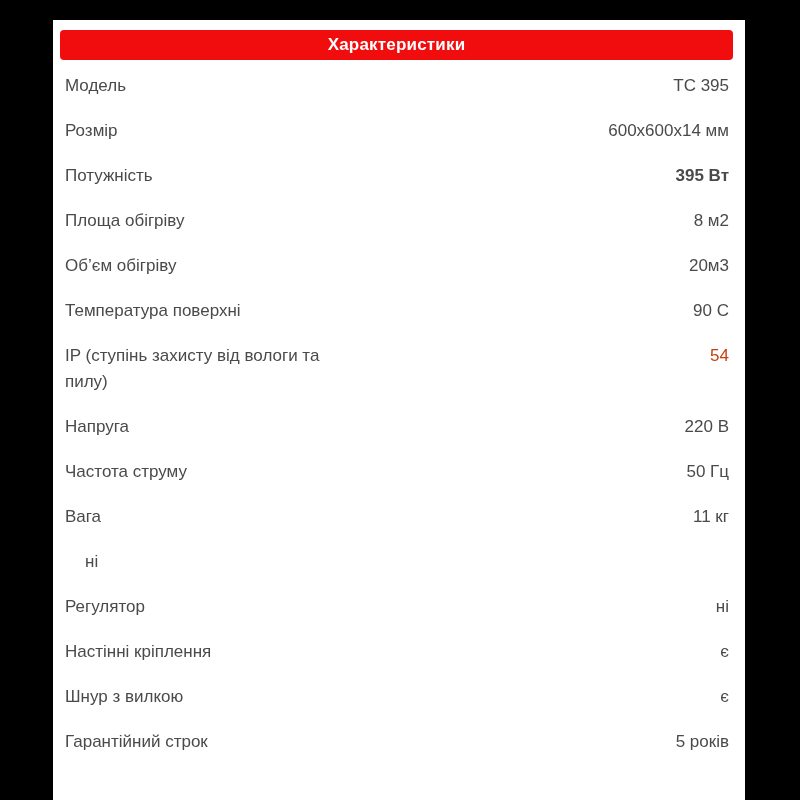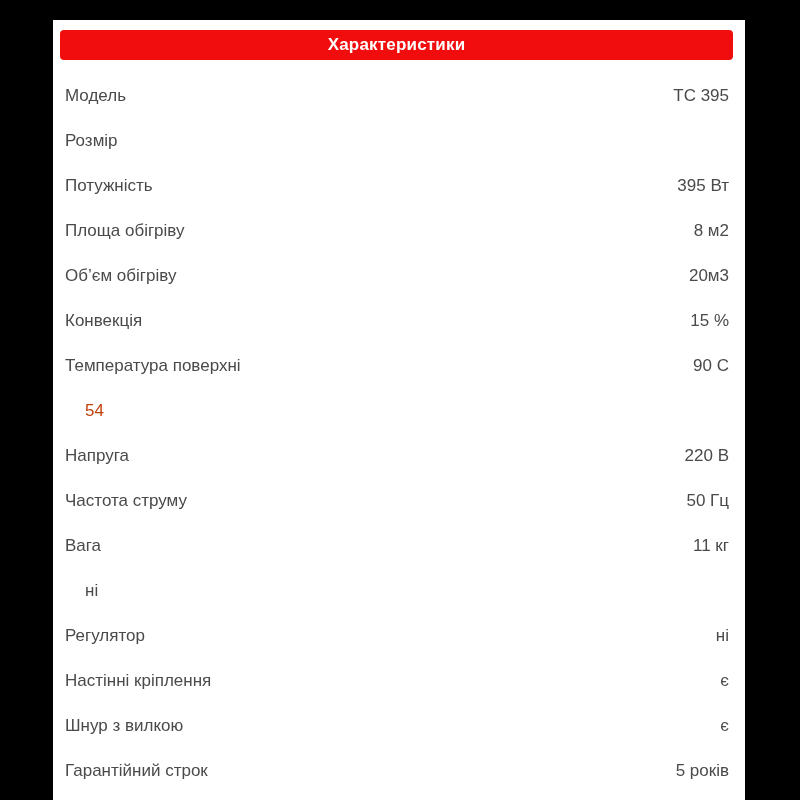--- a/index.html
+++ b/index.html
@@ -34,21 +34,21 @@
     align-items: center;
     justify-content: center;
   }
   .spec-header span {
     color: #ffffff;
     font-size: 17px;
     font-weight: bold;
     letter-spacing: 0.2px;
   }
   .spec-rows {
-    padding-top: 13px;
+    padding-top: 3px;
   }
   .spec-row {
     display: flex;
     justify-content: space-between;
     align-items: flex-start;
     padding: 9.5px 16px 9.5px 12px;
   }
   .spec-label {
     max-width: 300px;
     font-size: 17px;
@@ -74,48 +74,46 @@
       <span style="color: rgb(255, 255, 255);">Характеристики</span>
     </div>
     <div class="spec-rows" id="spec-rows">
   <div class="spec-row">
     <div class="spec-label" style="color: rgb(74, 74, 74);">Модель</div>
     <div class="spec-value" style="color: rgb(74, 74, 74);">ТС 395</div>
   </div>
 
   <div class="spec-row">
     <div class="spec-label" style="color: rgb(74, 74, 74);">Розмір</div>
+    <div class="spec-value" style="color: rgb(74, 74, 74);">600х600х14 мм</div>
   </div>
 
   <div class="spec-row">
     <div class="spec-label" style="color: rgb(74, 74, 74);">Потужність</div>
-    <div class="spec-value" style="color: rgb(74, 74, 74);">395 Вт</div>
+    <div class="spec-value" style="color: rgb(74, 74, 74); font-weight: bold;">395 Вт</div>
   </div>
 
   <div class="spec-row">
     <div class="spec-label" style="color: rgb(74, 74, 74);">Площа обігріву</div>
     <div class="spec-value" style="color: rgb(74, 74, 74);">8 м2</div>
   </div>
 
   <div class="spec-row">
     <div class="spec-label" style="color: rgb(74, 74, 74);">Об’єм обігріву</div>
     <div class="spec-value" style="color: rgb(74, 74, 74);">20м3</div>
   </div>
 
-  <div class="spec-row">
-    <div class="spec-label" style="color: rgb(74, 74, 74);">Конвекція</div>
-    <div class="spec-value" style="color: rgb(74, 74, 74);">15 %</div>
-  </div>
 
   <div class="spec-row">
     <div class="spec-label" style="color: rgb(74, 74, 74);">Температура поверхні</div>
     <div class="spec-value" style="color: rgb(74, 74, 74);">90 С</div>
   </div>
 
   <div class="spec-row">
+    <div class="spec-label" style="color: rgb(74, 74, 74);">IP (ступінь захисту від вологи та пилу)</div>
     <div class="spec-value" style="color: #c2410c;">54</div>
   </div>
 
   <div class="spec-row">
     <div class="spec-label" style="color: rgb(74, 74, 74);">Напруга</div>
     <div class="spec-value" style="color: rgb(74, 74, 74);">220 В</div>
   </div>
 
   <div class="spec-row">
     <div class="spec-label" style="color: rgb(74, 74, 74);">Частота струму</div>

